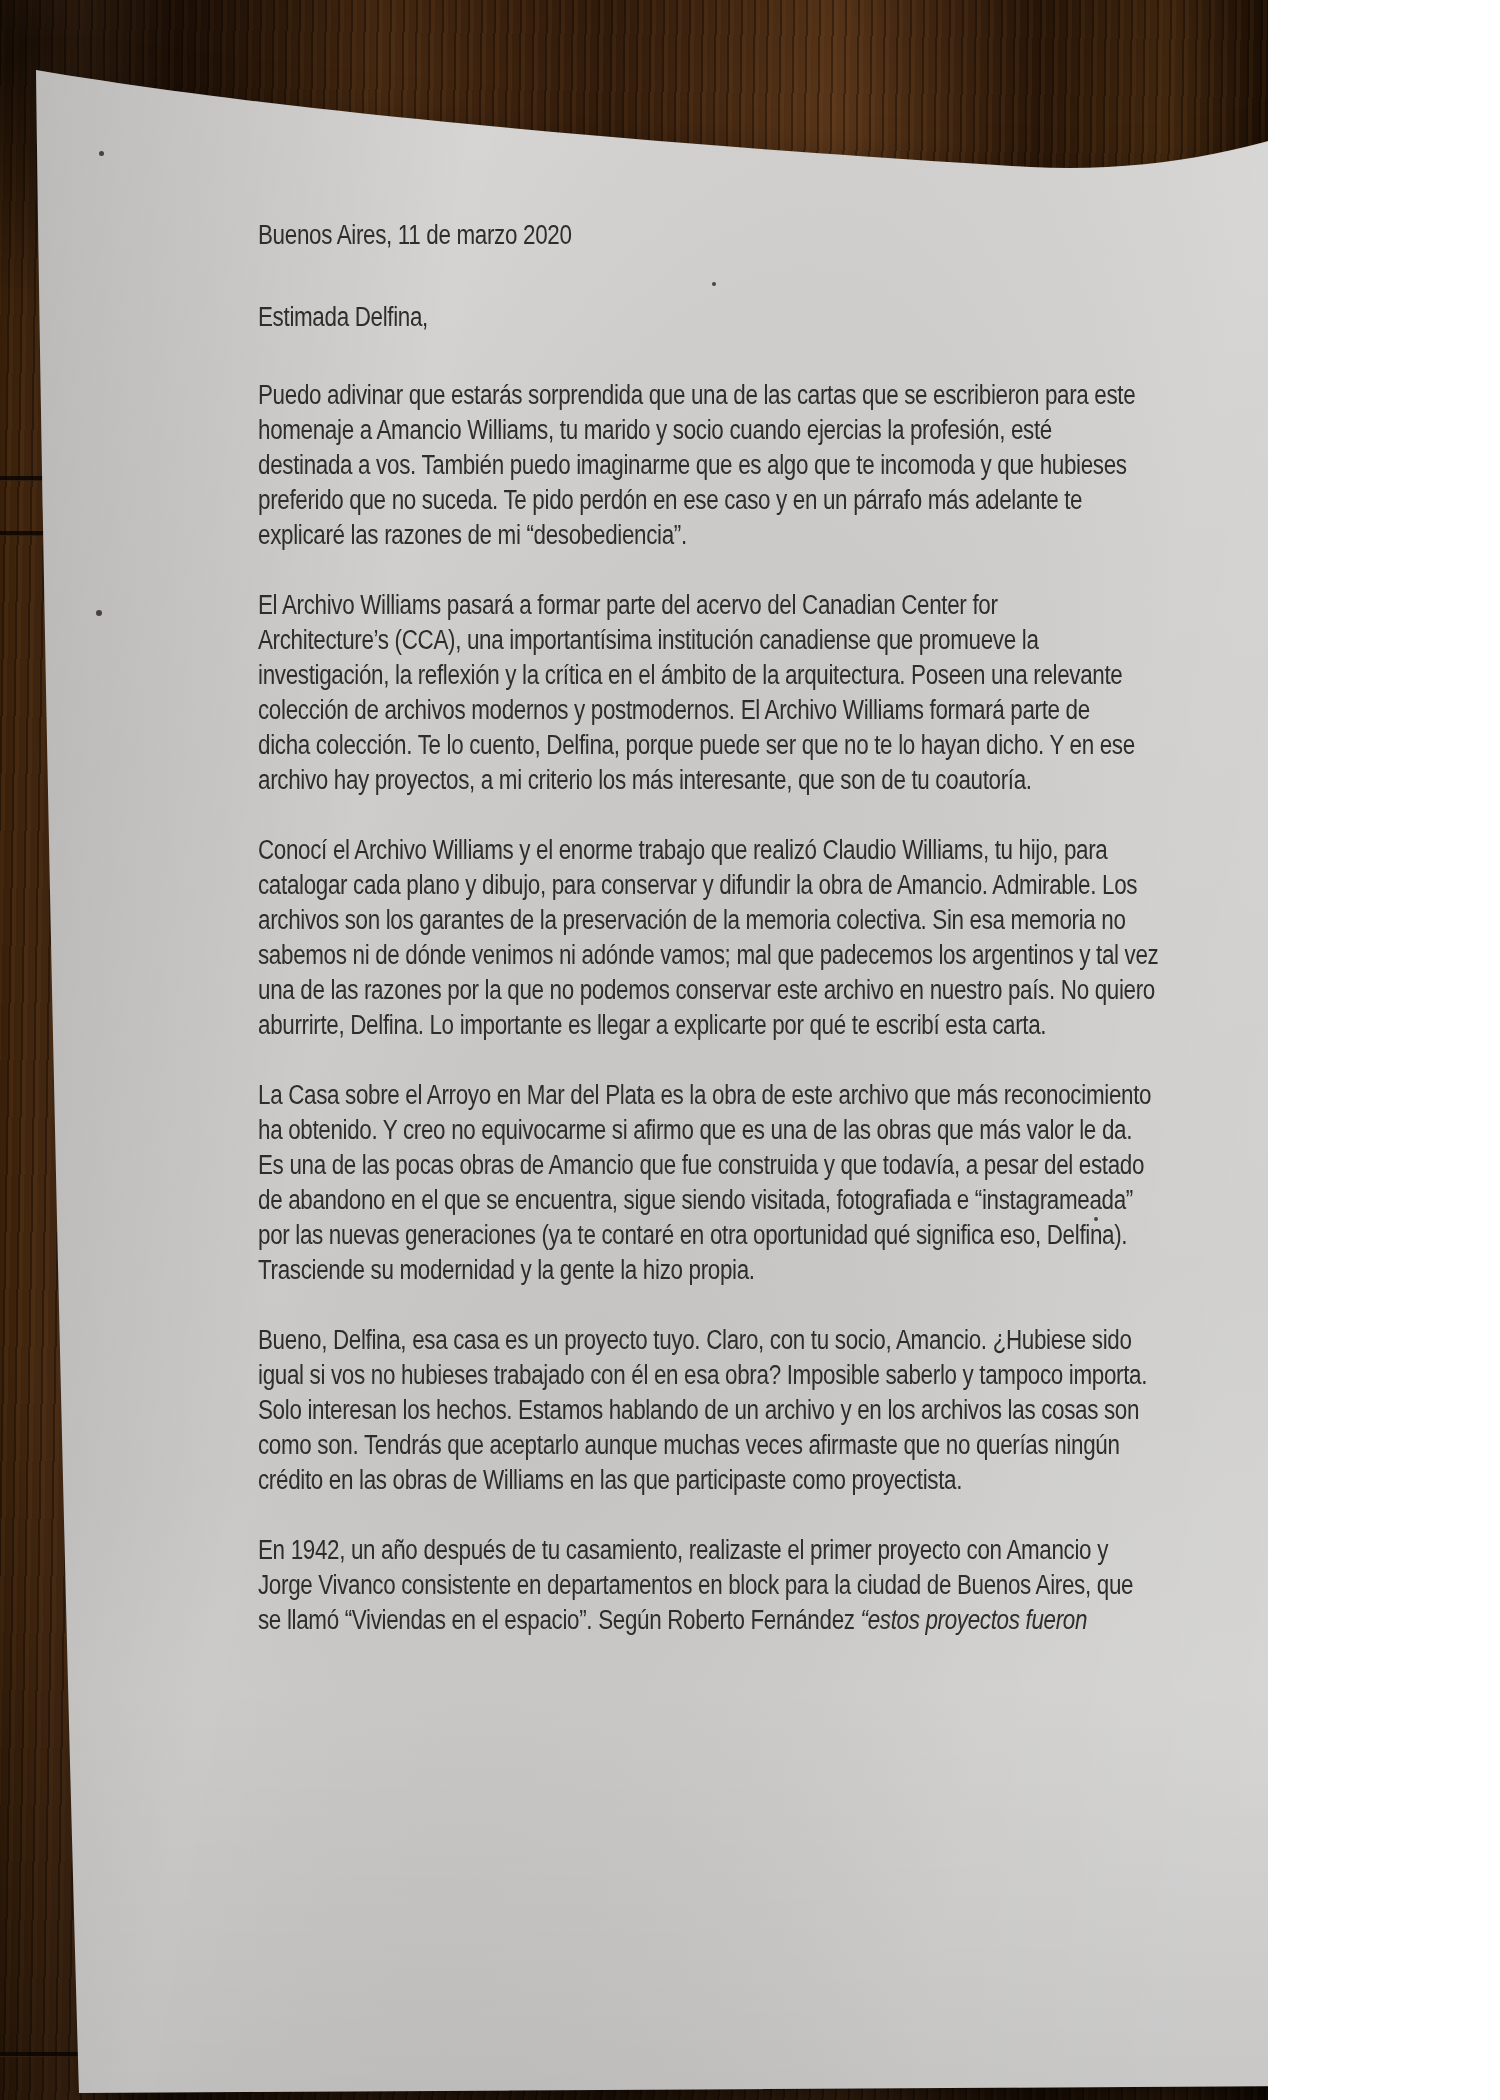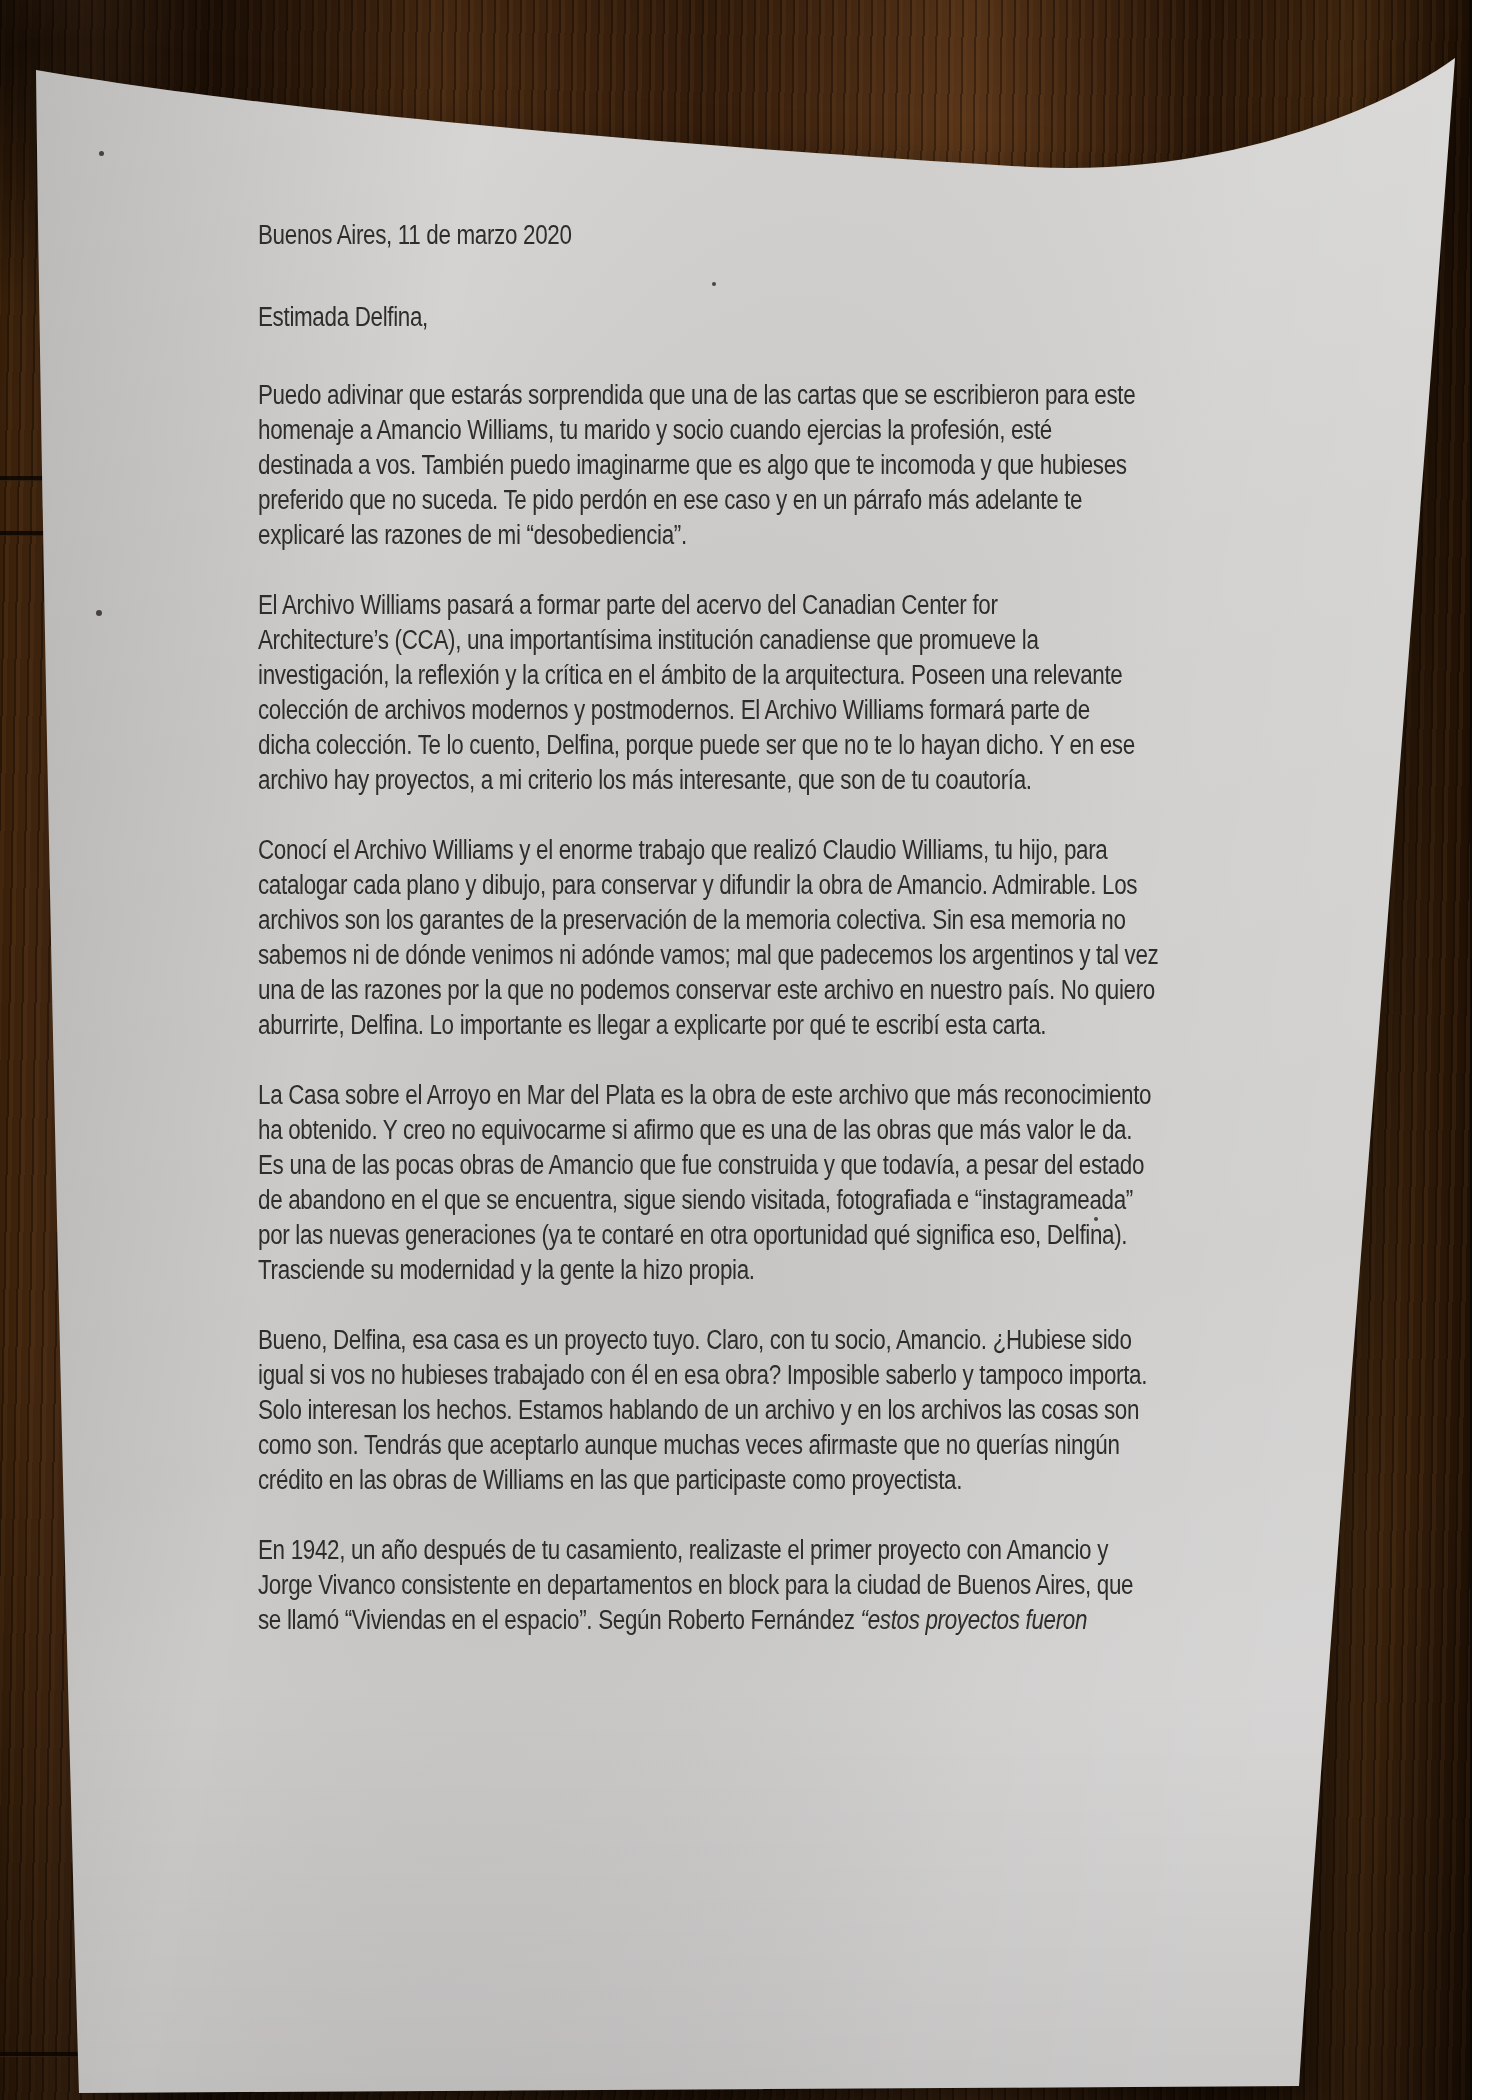--- a/index.html
+++ b/index.html
@@ -5,21 +5,21 @@
   html, body {
     margin: 0;
     padding: 0;
     width: 1500px;
     height: 2100px;
     overflow: hidden;
     font-family: "Liberation Sans", "DejaVu Sans", sans-serif;
   }
   .scene {
     position: relative;
-    width: 1472px;
+    width: 1268px;
     height: 2100px;
     background-color: #2a1608;
     background-image:
       radial-gradient(130% 70% at 55% 42%, rgba(0,0,0,0) 52%, rgba(0,0,0,0.48) 100%),
       radial-gradient(40% 18% at 2% 2%, rgba(0,0,0,0.55), rgba(0,0,0,0) 70%),
       repeating-linear-gradient(91deg,
         rgba(16,8,3,0.38) 0px, rgba(16,8,3,0.38) 2px,
         rgba(126,84,44,0.14) 2px, rgba(126,84,44,0.14) 6px,
         rgba(16,8,3,0) 6px, rgba(16,8,3,0) 13px),
       linear-gradient(90deg,

